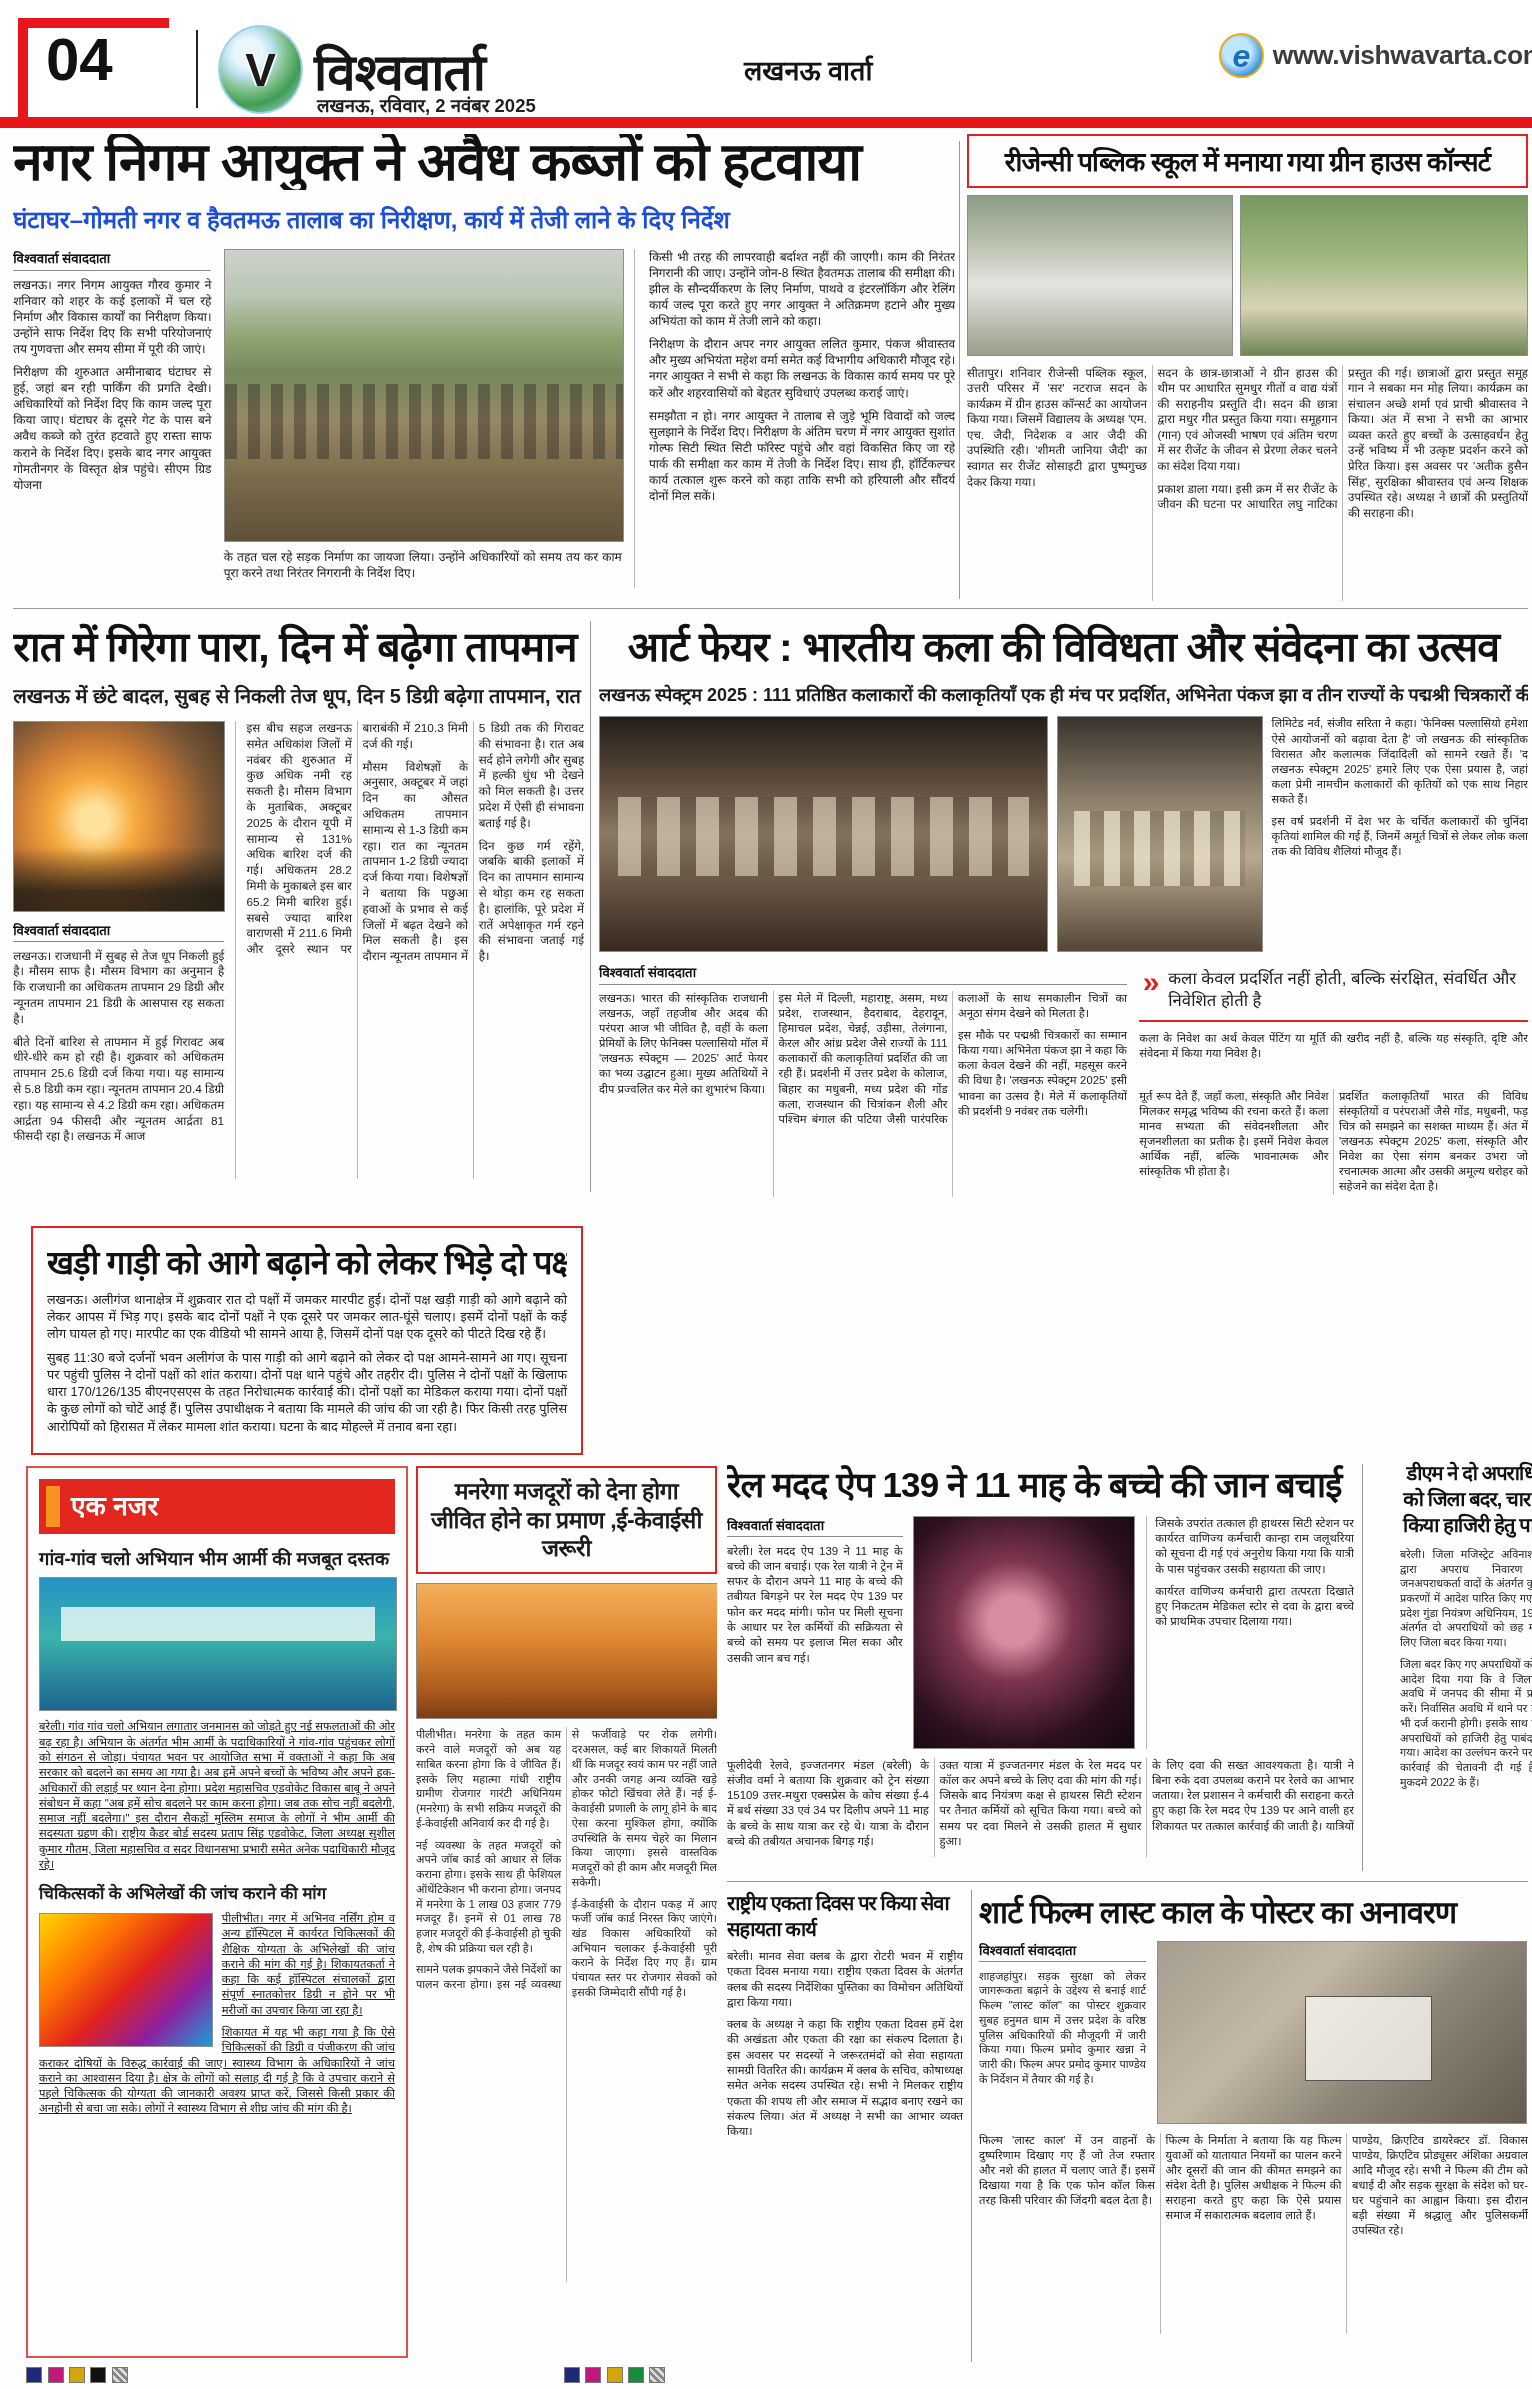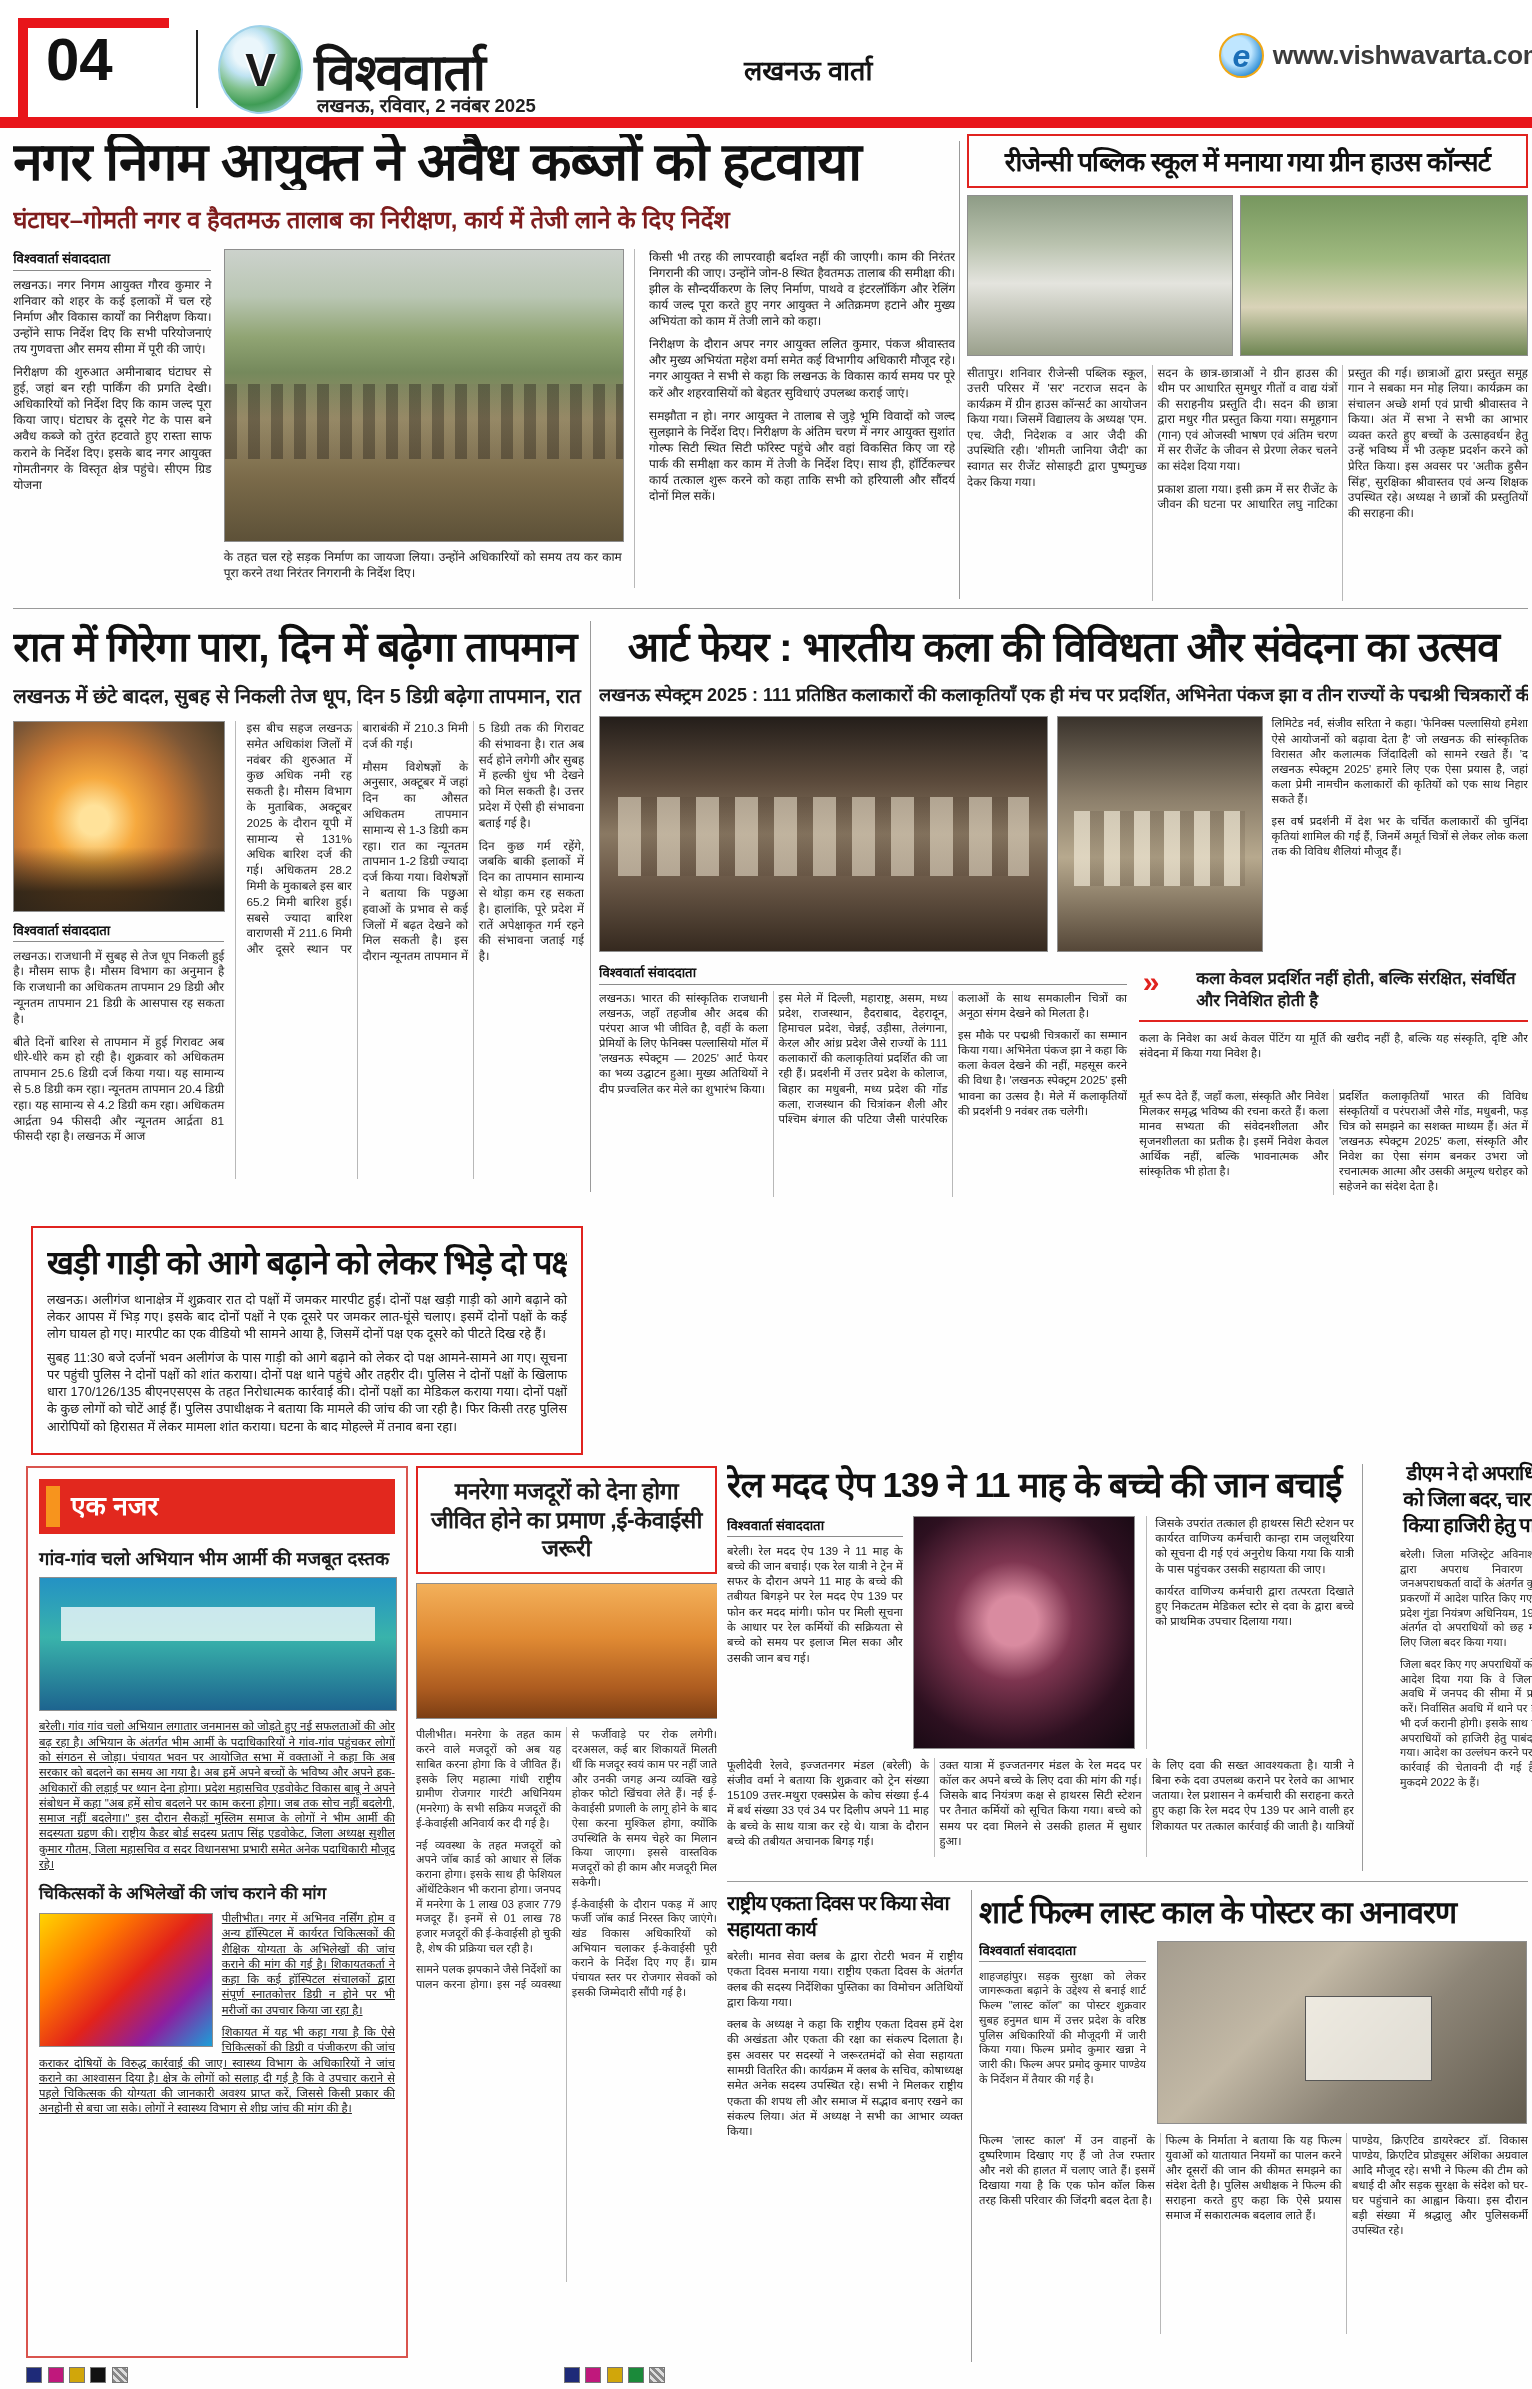--- a/index.html
+++ b/index.html
@@ -54,21 +54,21 @@
      background:repeating-linear-gradient(90deg,rgba(245,238,220,.85) 0 16px,rgba(70,55,40,.2) 16px 30px);opacity:.75;}
   .ph-cricket{background:linear-gradient(180deg,#2492c4 0%,#39b3ab 45%,#1d648f 100%);}
   .ph-cricket::after{content:"";position:absolute;left:6%;right:6%;top:22%;height:26%;background:rgba(255,255,255,.75);}
   .ph-mgnrega{background:linear-gradient(180deg,#f3b05a 0%,#e08a33 40%,#ad5c20 78%,#7c3e14 100%);}
   .ph-baby{background:radial-gradient(circle at 45% 45%,#d98ba0 0 14%,#7e3550 34%,#2d1020 70%,#120810 100%);}
   .ph-unveil{background:linear-gradient(135deg,#a59d8f 0%,#c2b8a5 35%,#8d8577 62%,#635c4f 100%);}
   .ph-unveil::after{content:"";position:absolute;left:40%;top:30%;width:34%;height:46%;background:rgba(250,248,240,.8);border:1.8px solid #555;}
   .ph-advert{background:linear-gradient(135deg,#ffd400 0%,#ff7a00 28%,#e2231a 52%,#8c1fa0 76%,#1b9fd8 100%);}
   
   .lead-hl{font-size:53px;line-height:1.05;}
-  .lead-sub{font-size:24px;color:#7f1d1d;margin-top:12.3px;white-space:nowrap;overflow:hidden;}
+  .lead-sub{font-size:24px;color:#1d4ed8;margin-top:12.3px;white-space:nowrap;overflow:hidden;}
   .lead-content{display:flex;gap:12.3px;margin-top:14px;}
   .lead-c1{width:204px;font-size:12px;}
   .lead-mid{width:398px;}
   .lead-right{width:315px;font-size:12px;border-left:0.9px solid #b8b8b8;padding-left:14px;}
   
   .reg-hlbox{border:2.6px solid #e0231f;padding:7px 5.3px;text-align:center;}
   .reg-hl{font-size:26.4px;}
   .reg-photos{display:flex;gap:7px;margin-top:7px;}
   .reg-txt{margin-top:8.8px;font-size:11.6px;}
   
@@ -80,21 +80,21 @@
   
   .art-hl{font-size:41px;text-align:center;}
   .art-sub{font-size:18px;white-space:nowrap;overflow:hidden;margin-top:8.8px;text-align:center;}
   .art-row1{display:flex;gap:8.8px;margin-top:10.6px;}
   .art-r1txt{flex:1;font-size:11.3px;}
   .art-row2{display:flex;gap:12.3px;margin-top:10.6px;}
   .art-lead{width:528px;font-size:11.3px;}
   .art-qwrap{flex:1;font-size:11.3px;}
   .quote{display:flex;gap:8.8px;padding:5.3px 3.5px 8.8px;border-bottom:2.6px solid #e0231f;margin-bottom:8.8px;}
   .quote .chev{color:#e0231f;font-size:30px;font-weight:bold;line-height:.9;}
-  .quote .qtxt{font-size:16.7px;font-weight:bold;line-height:1.3;margin-left:28px;}
+  .quote .qtxt{font-size:16.7px;font-weight:normal;line-height:1.3;}
   
   .park{border:2.6px solid #e0231f;padding:10.6px 14px;}
   .park-hl{font-size:33px;text-align:center;margin-bottom:8.8px;}
   .park .txt{font-size:12.7px;}
   
   .rbox{border:2.6px solid #d9544e;padding:10.6px;}
   .banner{position:relative;background:#e2281e;color:#fff;font-size:26.4px;font-weight:bold;
           padding:8.8px 14px 10.6px 32px;}
   .banner::before{content:"";position:absolute;left:7px;top:7px;bottom:7px;width:14px;background:#f7941d;}
   .en-sub{font-size:18.5px;font-weight:bold;margin:10.6px 0 7px;}

